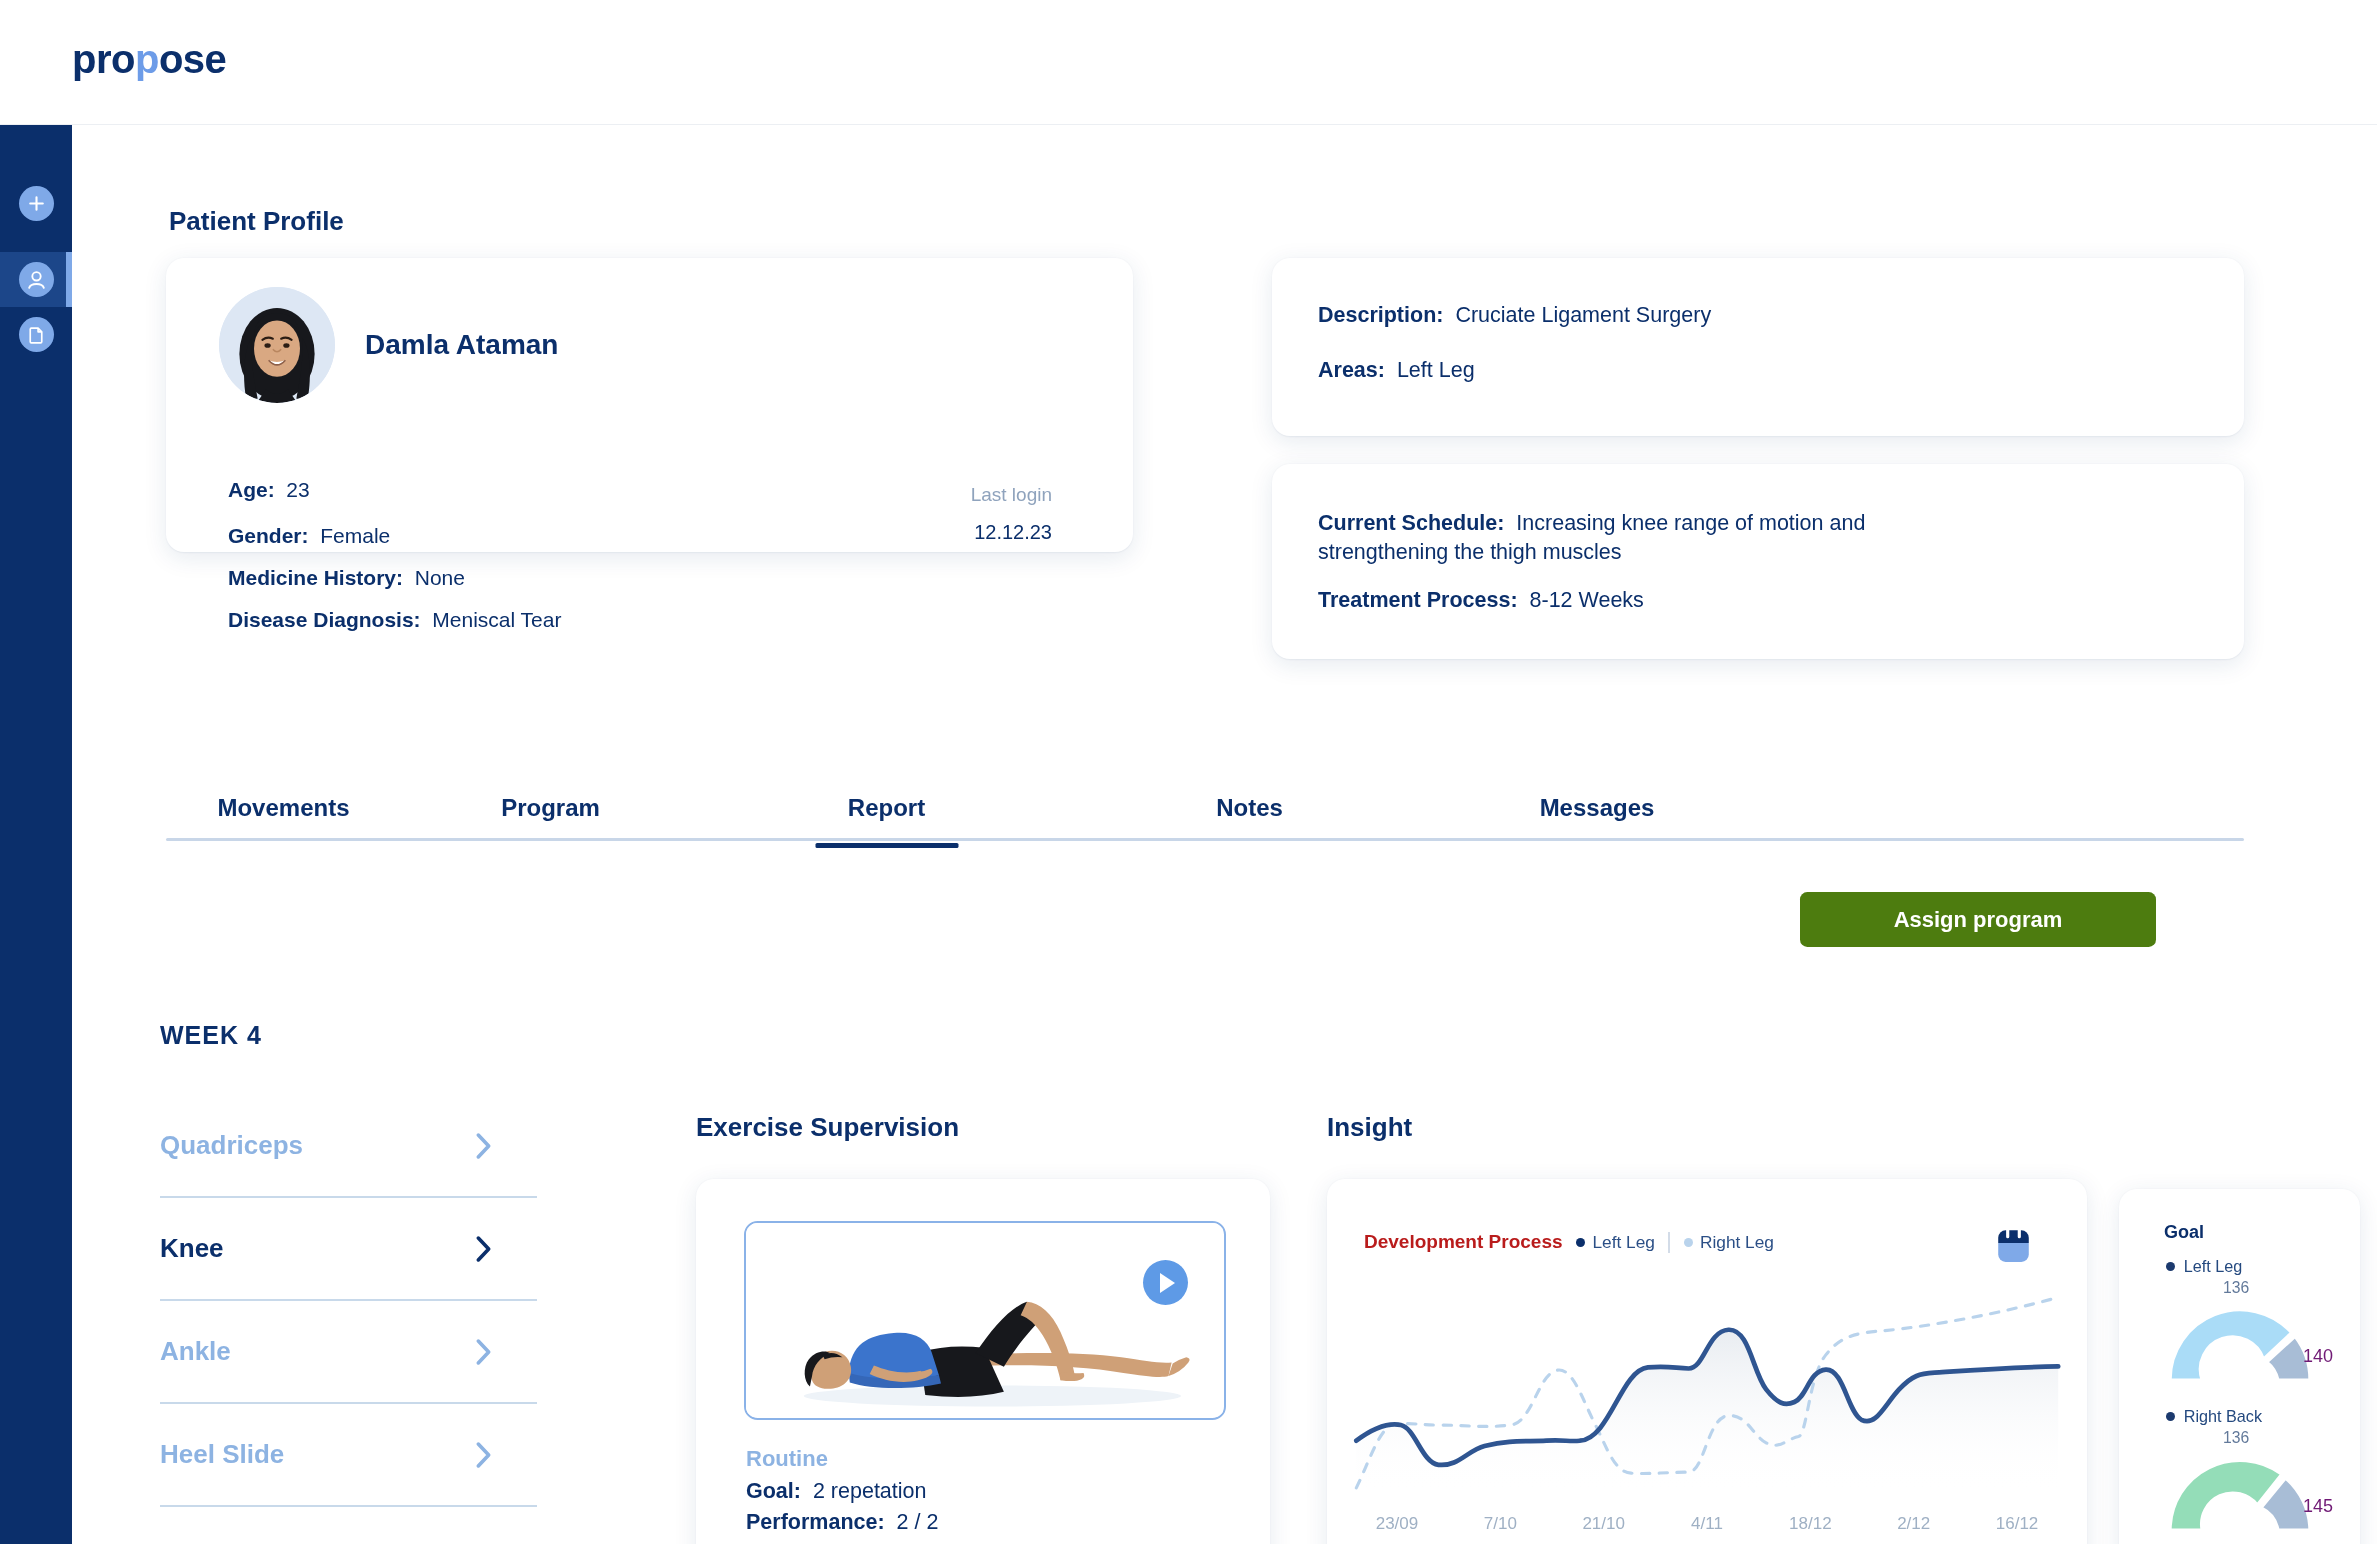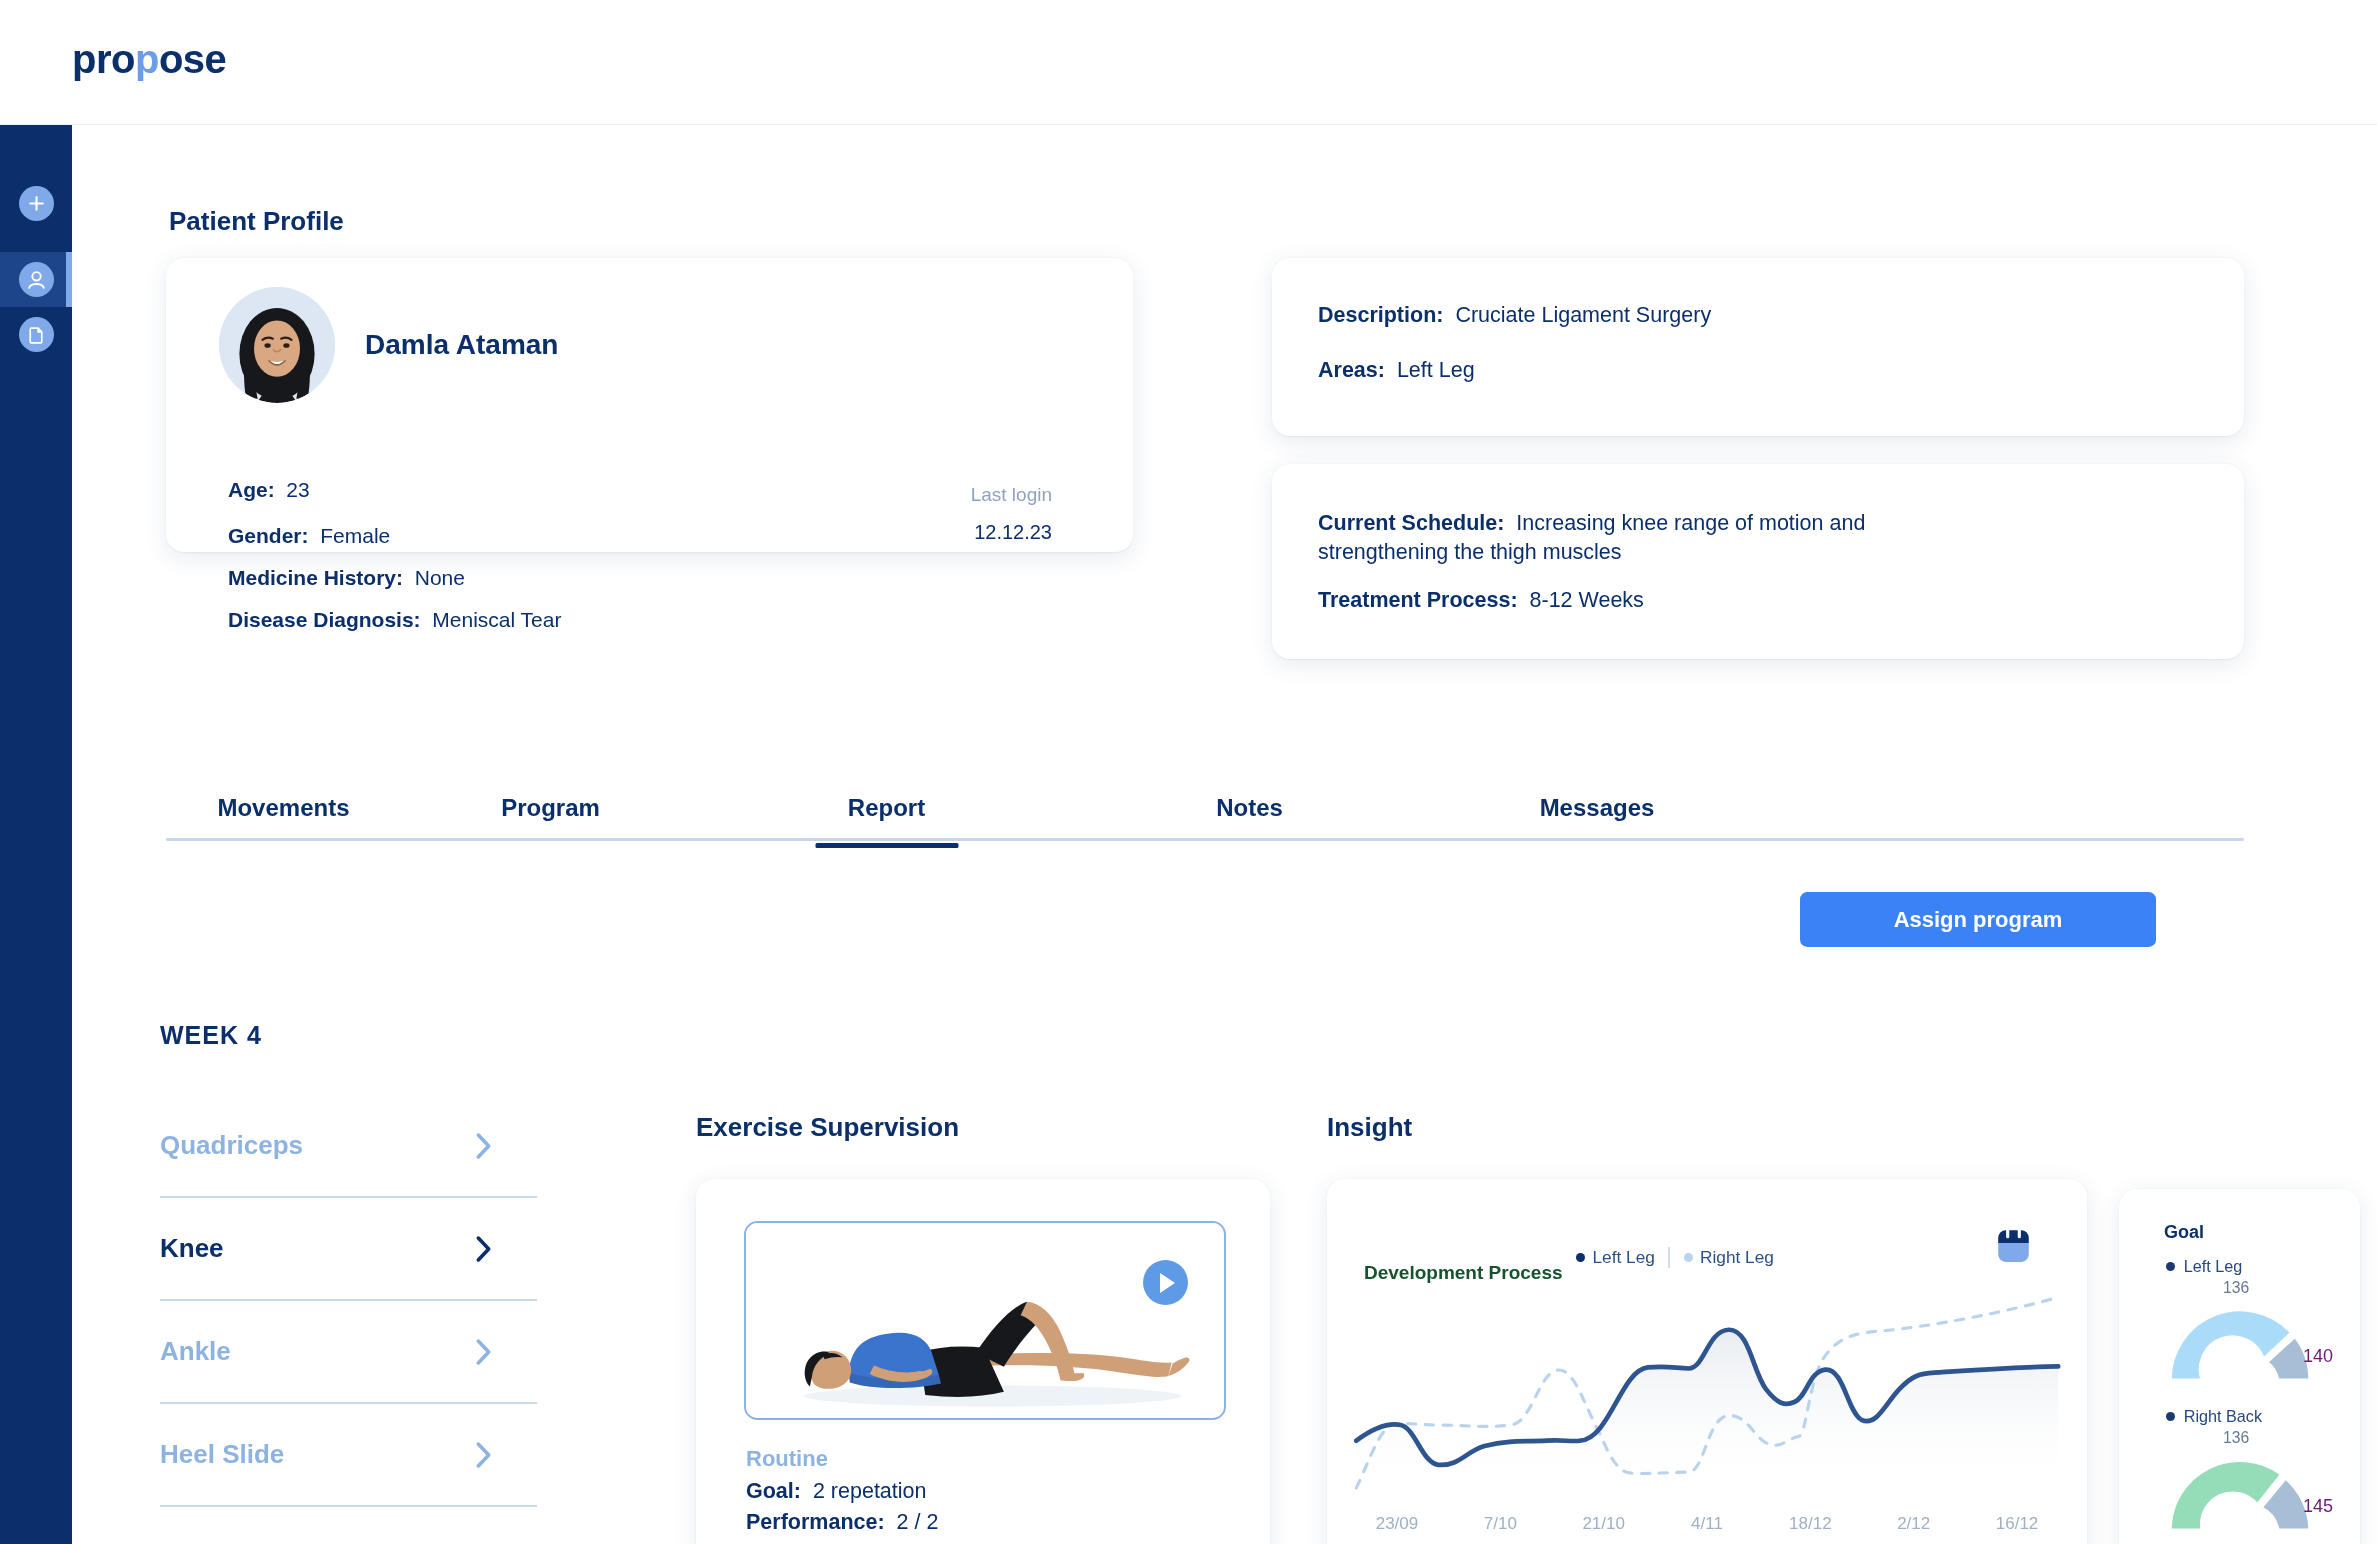--- a/index.html
+++ b/index.html
@@ -122,21 +122,21 @@
     transform: translateX(-50%);
     width: 143px; height: 5.8px; background: #0b2f6b; border-radius: 1.6px;
   }
   .tabs-rule {
     position: absolute; left: 94px; top: 713px;
     width: 2078px; height: 3.1px; background: #c8d6e8; border-radius: 1.6px;
   }
   .assign-btn {
     position: absolute; left: 1728px; top: 767px;
     width: 356px; height: 55px; border-radius: 7.3px;
-    background: #3b82f6; color: #ffffff;
+    background: #4d7c0f; color: #ffffff;
     font-size: 22px; font-weight: 700; border: none;
     display: flex; align-items: center; justify-content: center;
     cursor: pointer;
     font-family: "Liberation Sans", sans-serif;
   }
 
   
   .week {
     position: absolute; left: 88px; top: 896px;
     font-size: 25px; font-weight: 700; color: #0b2f6b; letter-spacing: 1px;
@@ -195,21 +195,21 @@
   #r-perf    { top: 331px; }
 
   
   .ins-title { position: absolute; left: 1255px; top: 987px; }
   #card-chart { left: 1255px; top: 1054px; width: 760px; height: 425px; }
   .chart-head {
     position: absolute; left: 37px; top: 52px;
     display: flex; align-items: center; gap: 13.6px;
   }
   .chart-head .ch-title {
-    font-size: 19px; font-weight: 700; color: #14532d; margin-top: 31px;
+    font-size: 19px; font-weight: 700; color: #b91c1c;
   }
   .leg { display: flex; align-items: center; gap: 7.3px; }
   .leg .dot { width: 9px; height: 9px; border-radius: 50%; }
   .leg .dot.dark { background: #0b2f6b; }
   .leg .dot.light { background: #b9d3ec; }
   .leg .lbl { font-size: 17.3px; color: #2b4f86; font-weight: 400; }
   .leg-sep { width: 1.6px; height: 21px; background: #d3dce8; }
   .cal-ic { position: absolute; right: 55px; top: 45px; cursor: pointer; }
   .cal-ic svg { display: block; }
   .chart-svg { position: absolute; left: 0; top: 89px; }

